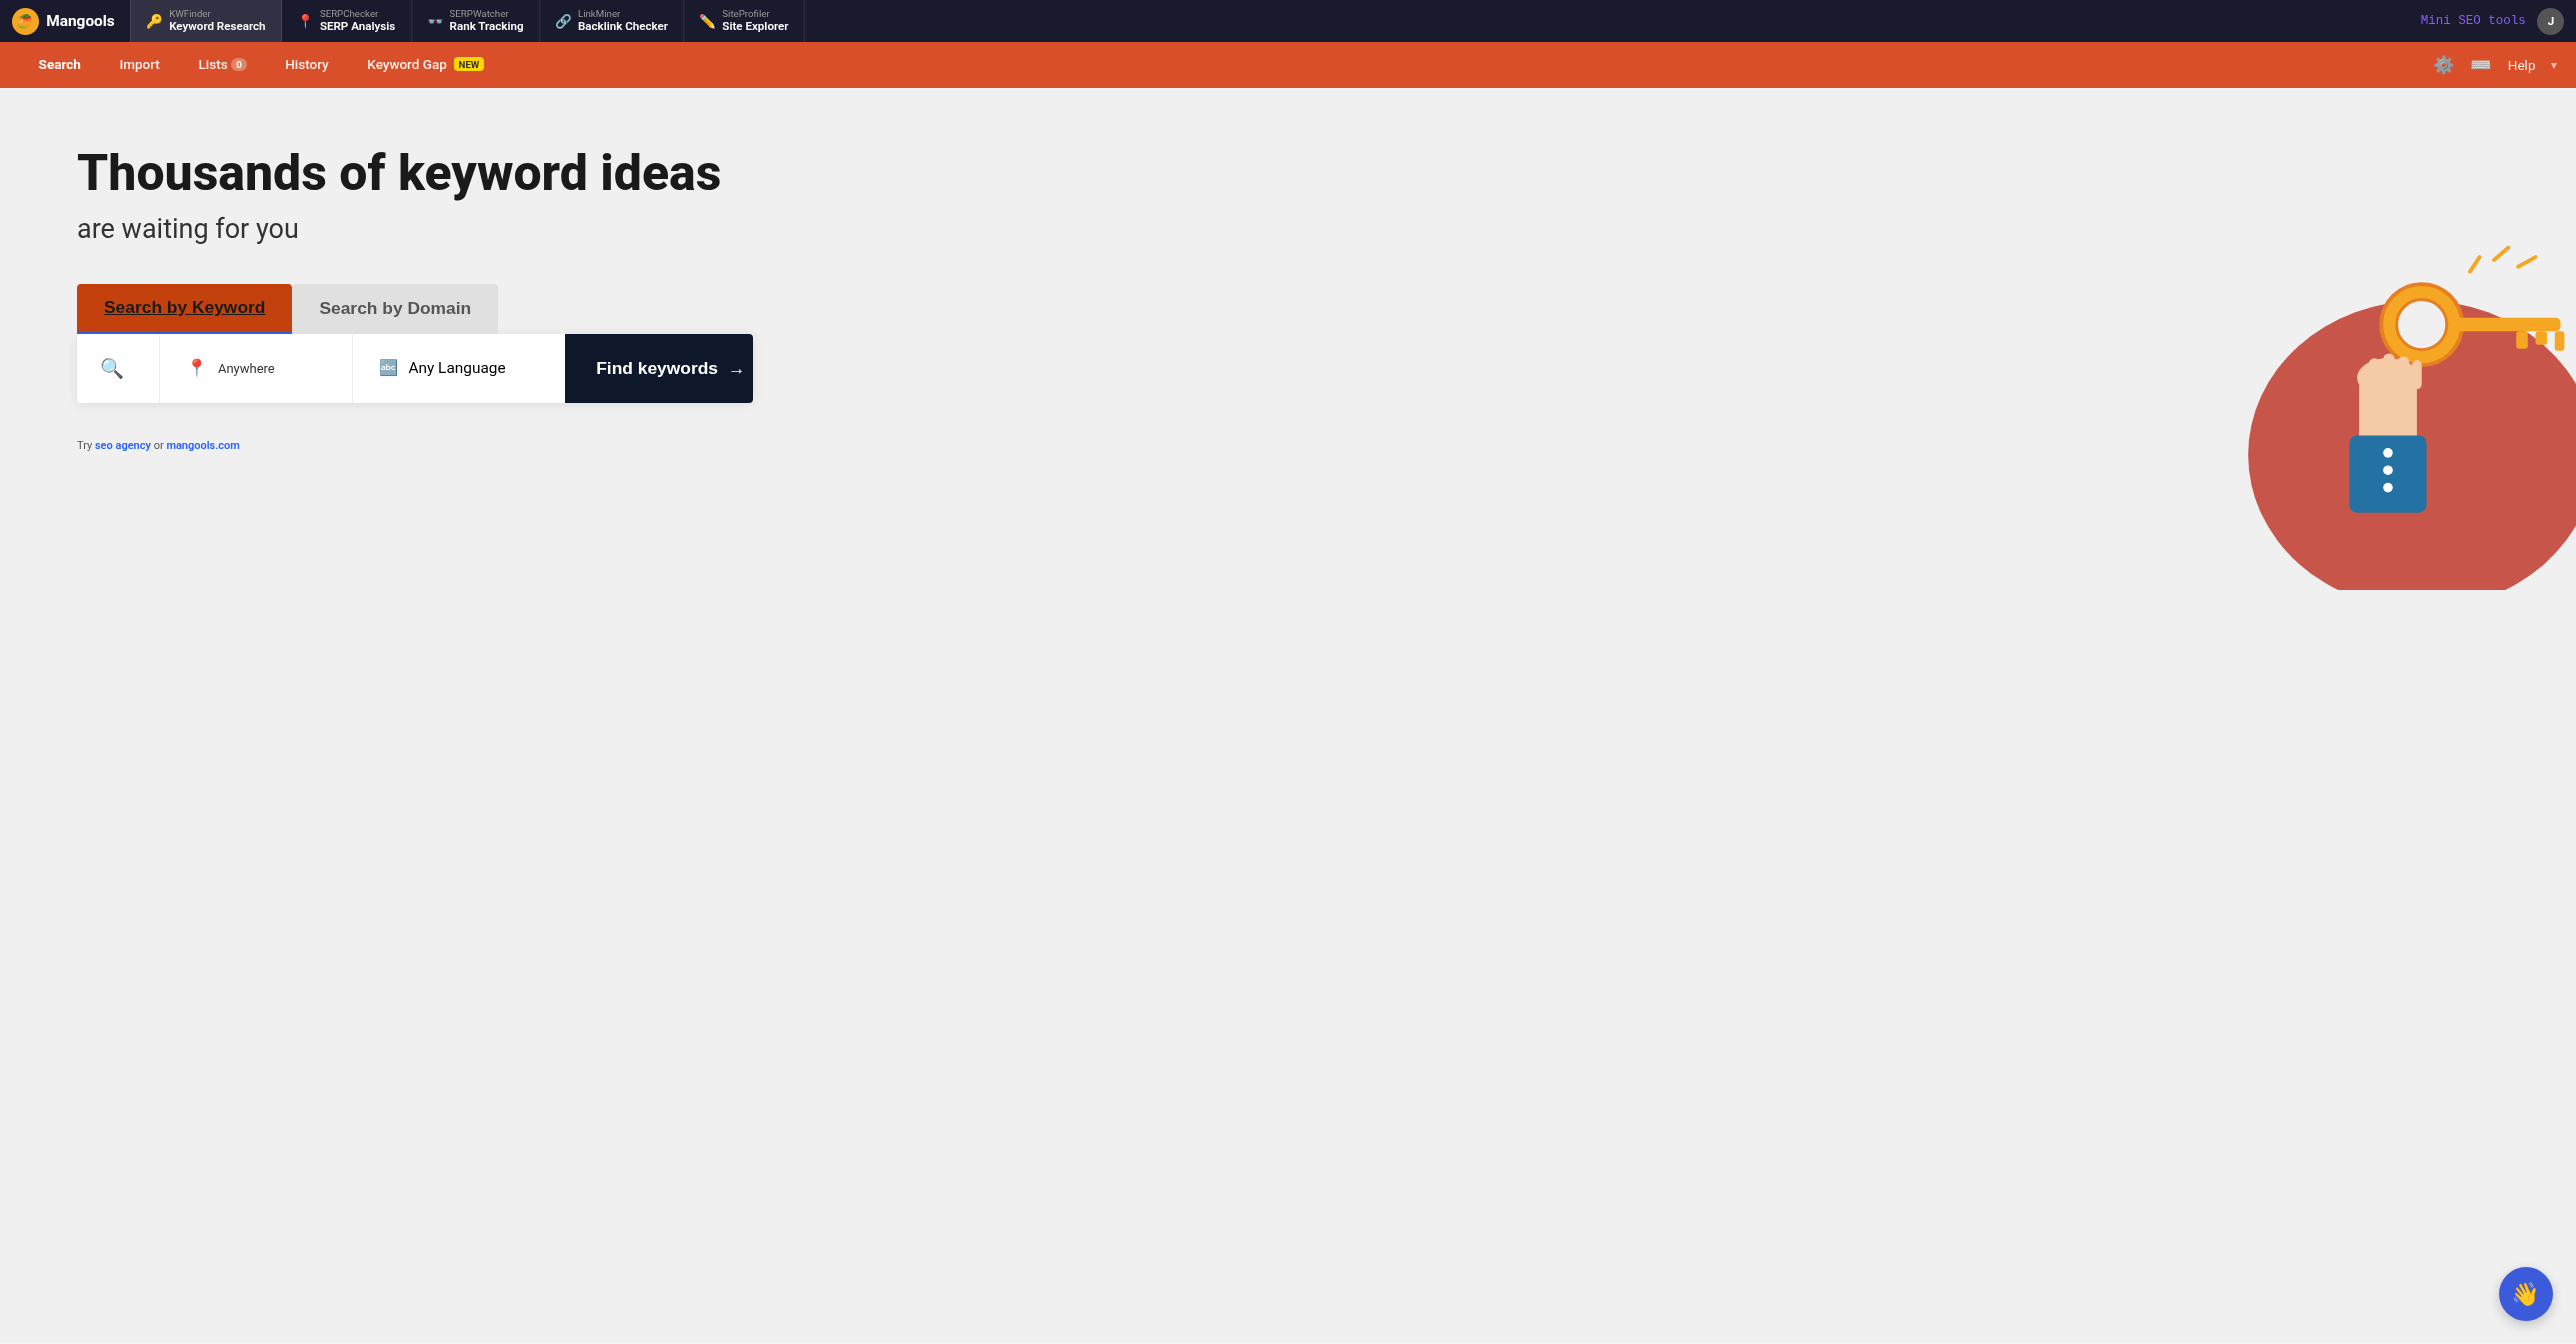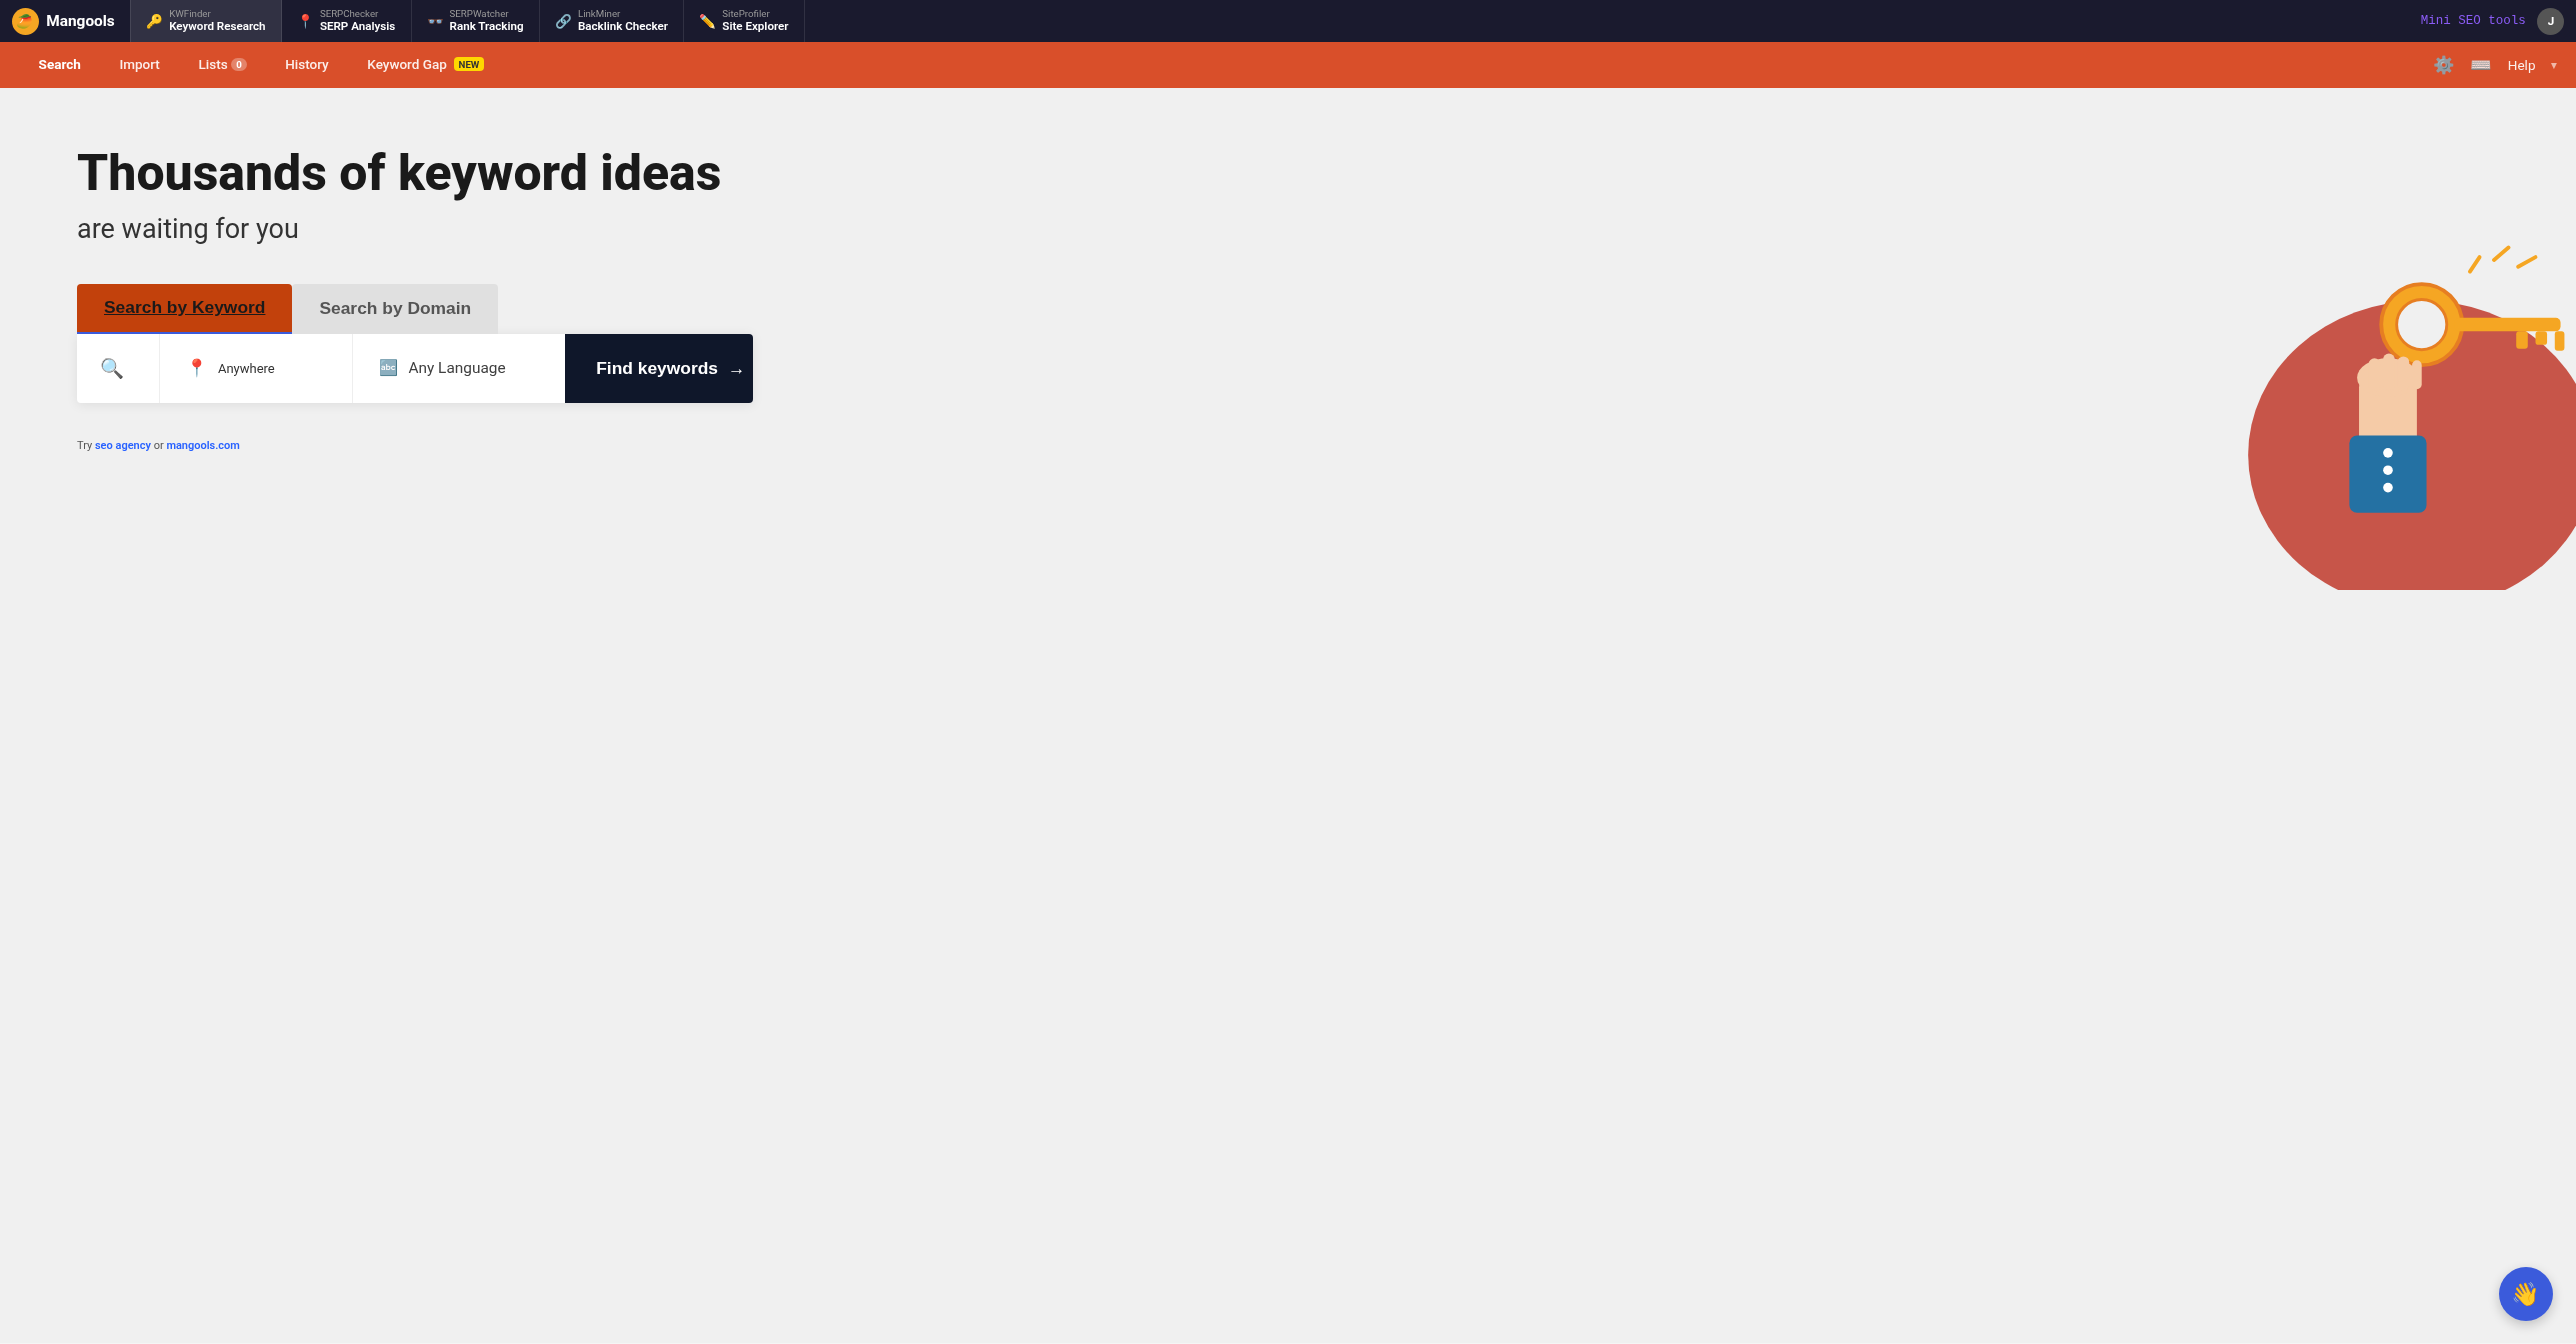--- a/index.html
+++ b/index.html
@@ -228,21 +228,21 @@
     .location-text { font-size: 13px; color: #333; }
     .language-section {
       display: flex;
       align-items: center;
       gap: 9.7px;
       padding: 0 27px;
       min-width: 212px;
       cursor: pointer;
     }
     .language-icon { color: #555; font-size: 15.4px; }
-    .language-text { font-size: 15.4px; color: #404040; }
+    .language-text { font-size: 15.4px; color: #000000; }
     .find-btn {
       background: #0f172a;
       color: white;
       border: none;
       padding: 0 39px;
       font-size: 17.4px;
       font-weight: 600;
       cursor: pointer;
       display: flex;
       align-items: center;

